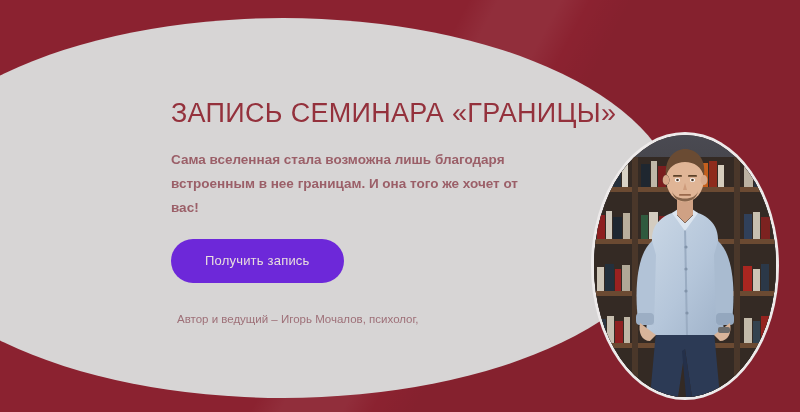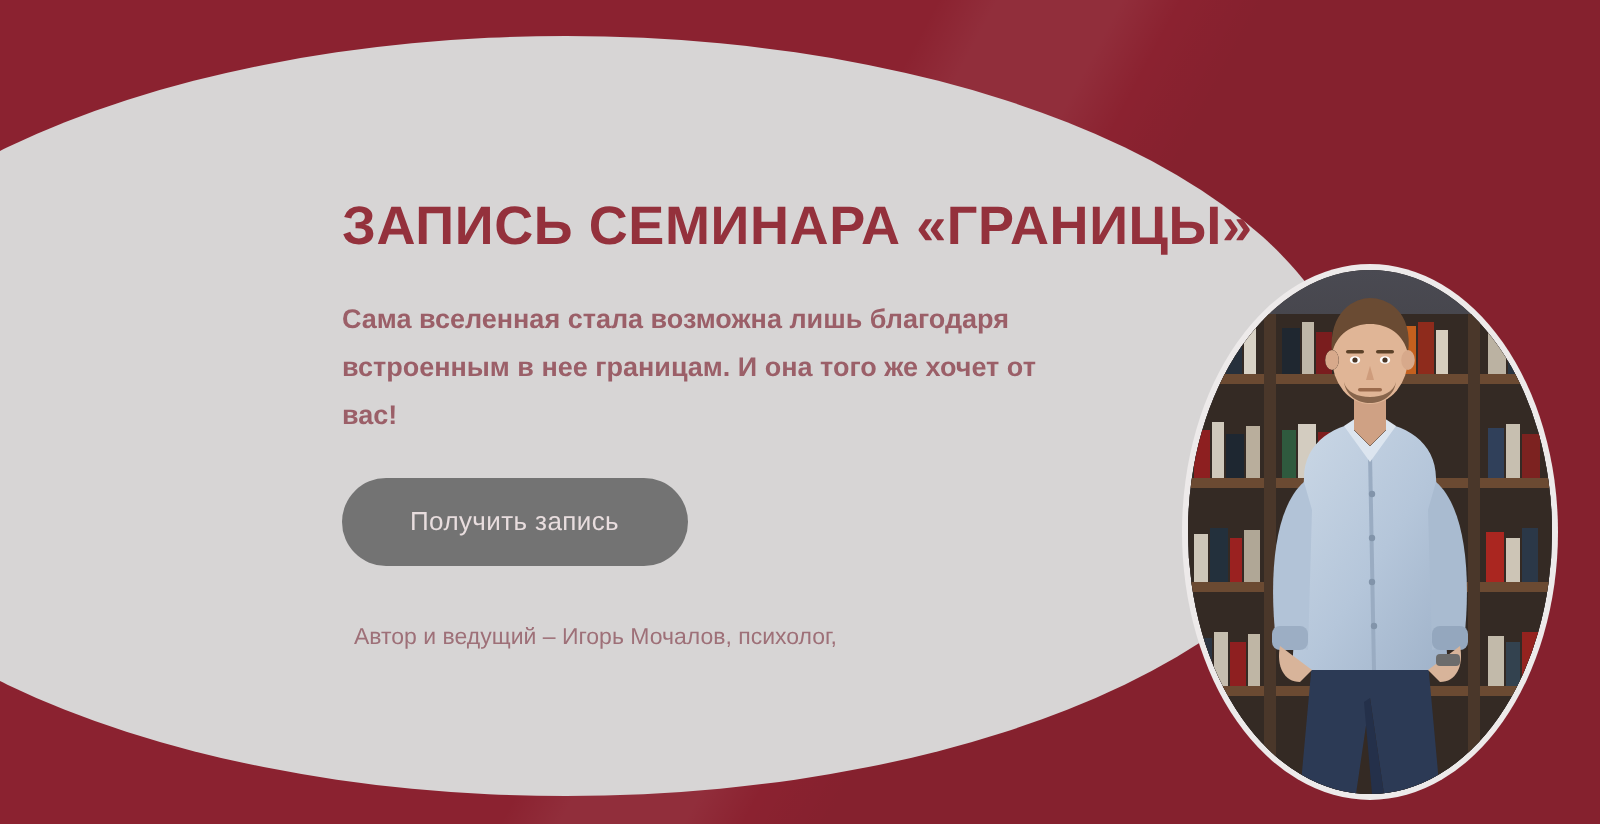--- a/index.html
+++ b/index.html
@@ -62,21 +62,21 @@
     position: absolute;
     left: 171px;
     top: 96px;
     width: 400px;
   }
 
   .headline {
     margin: 0;
     font-size: 27px;
     line-height: 34px;
-    font-weight: 700;
+    font-weight: 400;
     letter-spacing: 0.3px;
     color: #94313C;
     white-space: nowrap;
   }
 
   .subhead {
     margin: 18px 0 0 0;
     font-size: 13.5px;
     line-height: 24px;
     font-weight: 700;
@@ -85,21 +85,21 @@
   }
 
   .cta-button {
     display: inline-block;
     margin-top: 19px;
     padding: 0 34px;
     height: 44px;
     line-height: 44px;
     border: none;
     border-radius: 24px;
-    background: #737373;
+    background: #6d28d9;
     color: #E8DDDE;
     font-family: inherit;
     font-size: 13px;
     letter-spacing: 0.2px;
     cursor: pointer;
     white-space: nowrap;
   }
 
   .author-note {
     margin: 26px 0 0 6px;

